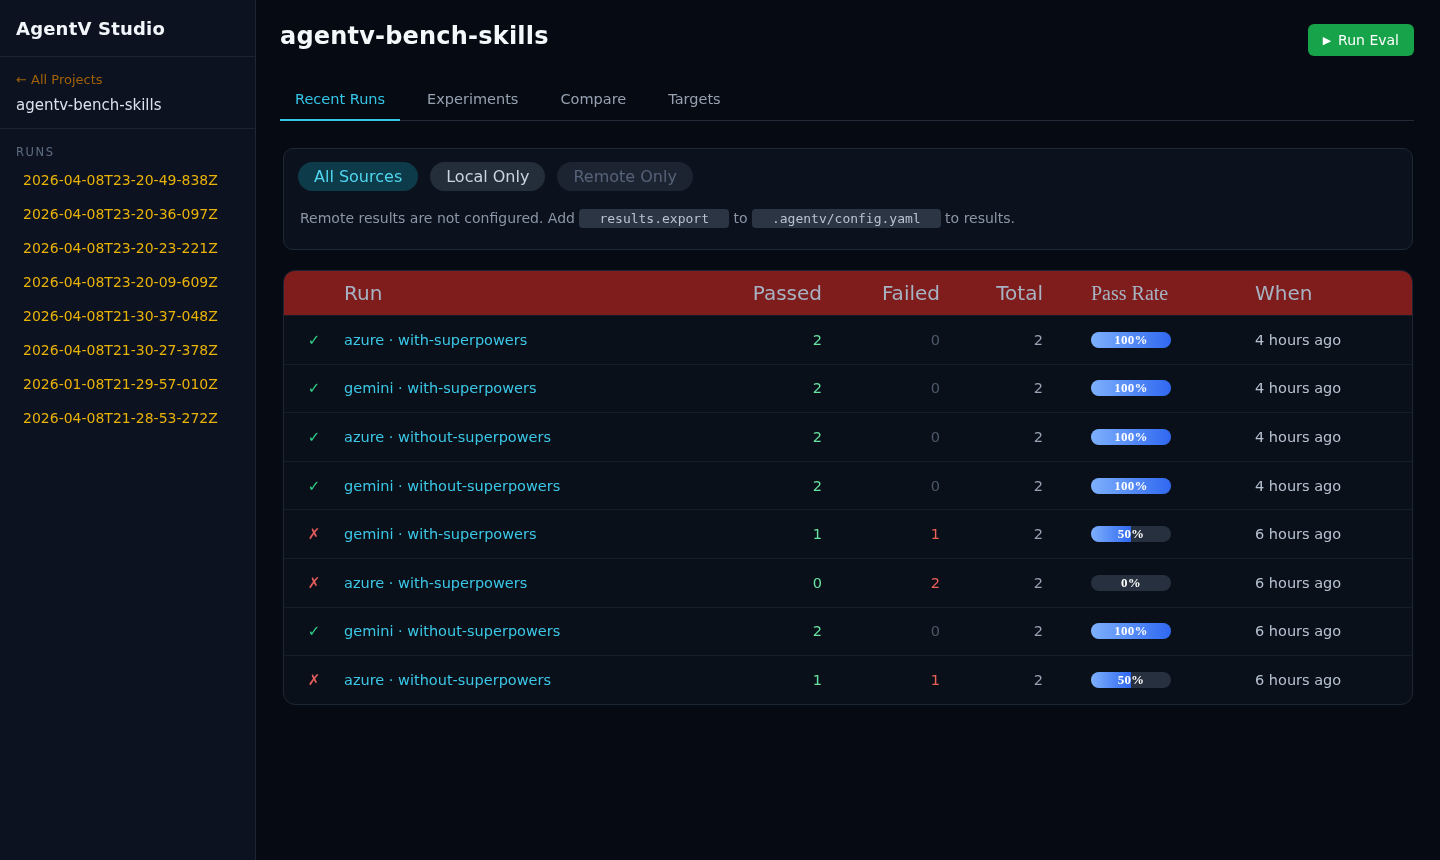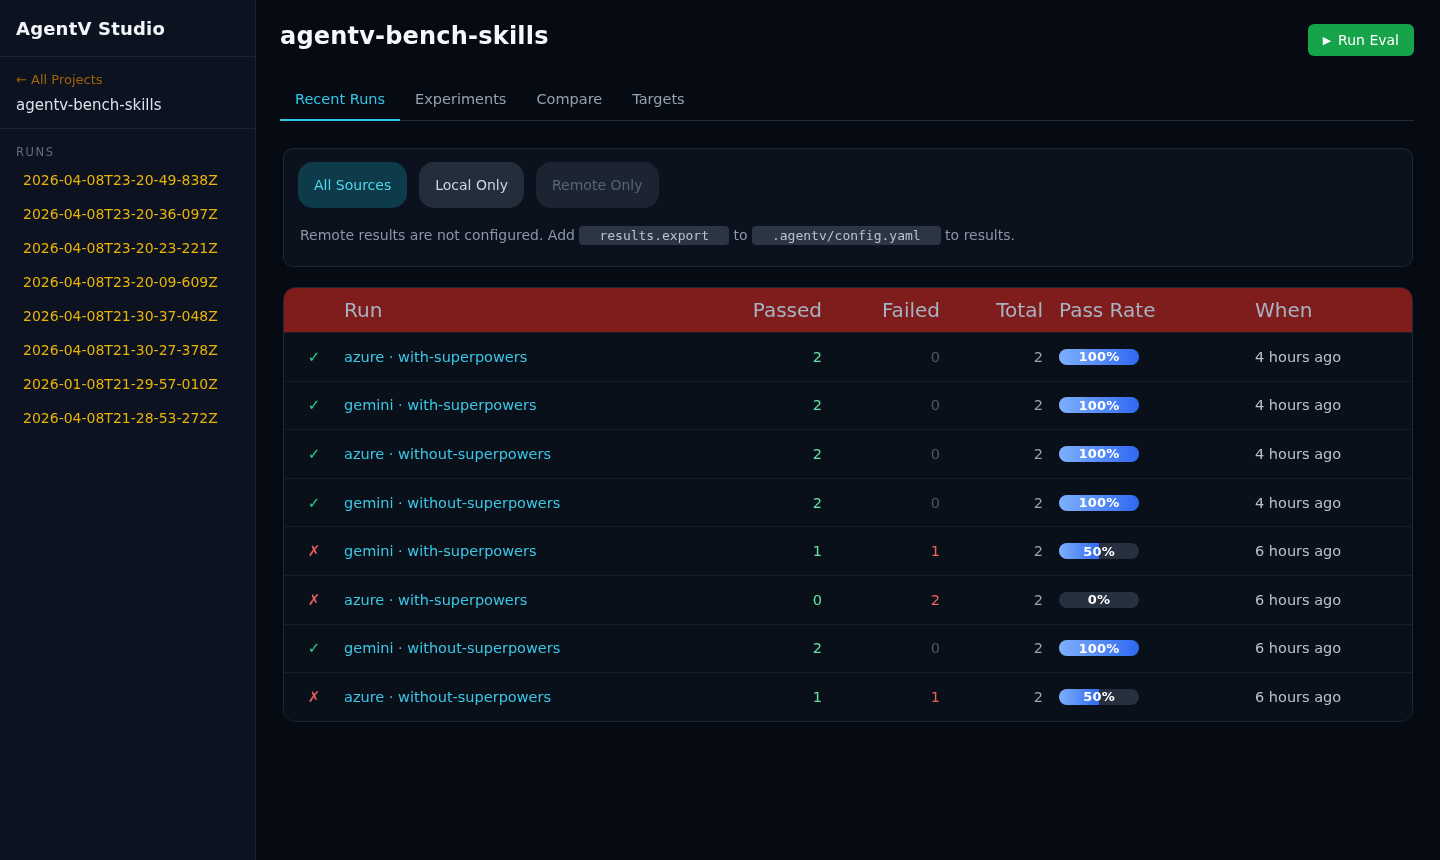--- a/index.html
+++ b/index.html
@@ -41,37 +41,37 @@
   .page-title { font-size:24px; font-weight:bold; color:#f5f8fb; letter-spacing:.2px; }
   .run-eval-btn {
     background:#16a34a; color:#ffffff; border:none; border-radius:6px;
     font-size:14px; font-family:inherit; padding:8px 15px; cursor:pointer;
     display:flex; align-items:center; gap:7px; margin-top:2px;
   }
   .play-icon { font-size:11px; line-height:1; }
 
   
   .tabs {
-    display:flex; gap:0; margin:26px 26px 0 24px;
+    display:flex; gap:12px; margin:26px 26px 0 24px;
     border-bottom:1px solid #212a36;
   }
   .tab {
     padding:9px 15px 12px; font-size:14.5px; color:#96a1b1; cursor:pointer;
     border-bottom:2.5px solid transparent; margin-bottom:-1px;
   }
   .tab.active { color:#35c5e8; border-bottom-color:#35c5e8; }
 
   
   .filter-card {
     margin:27px 27px 0 27px; background:#0b121d;
     border:1px solid #1d2836; border-radius:10px; padding:13px 14px 19px;
   }
   .pill-row { display:flex; gap:12px; }
   .src-pill {
-    border:none; border-radius:15px; padding:15px 16px; font-size:14px;
+    border:none; border-radius:15px; padding:5px 16px; font-size:16px;
     font-family:inherit; cursor:pointer; background:#242e3b; color:#ccd5e0;
   }
   .src-pill.active { background:#0e3b4a; color:#4fd6ee; }
   .src-pill.disabled { background:#1b2430; color:#57637a; cursor:default; }
   .filter-note { margin:16px 2px 0; font-size:14px; color:#8a95a6; line-height:22px; }
   .code-chip {
     font-family:"DejaVu Sans Mono","Liberation Mono",monospace;
     font-size:13px; background:#2c3543; color:#b9c3d0;
     padding:2px 20px; border-radius:4px;
   }
@@ -84,21 +84,21 @@
   .thead, .trow {
     display:grid;
     grid-template-columns:60px minmax(0,1fr) 90px 118px 103px 200px 169px;
     align-items:center;
   }
   .thead {
     height:44px; background:#7f1d1d; font-size:20px; color:#a7b2c2;
   }
   .trow { height:48.6px; border-top:1px solid #151d29; font-size:14.5px; }
   .c-right { text-align:right; }
-  .c-rate { padding-left:16px; }
+  .c-rate { padding-left:48px;font-family:Liberation Serif, serif; }
   .c-when { padding-left:12px; color:#b7c2d2; }
   .thead .c-when { color:#a7b2c2; }
   .c-status { text-align:center; font-size:15px; }
   .status-pass { color:#2ed48a; }
   .status-fail { color:#e25c5c; }
   .run-link { color:#3bc7e6; cursor:pointer; text-decoration:none; }
   .v-passed { color:#68e3a1; }
   .v-failed-pos { color:#ef6257; }
   .v-failed-zero { color:#4c5869; }
   .v-total { color:#97a3b4; }

